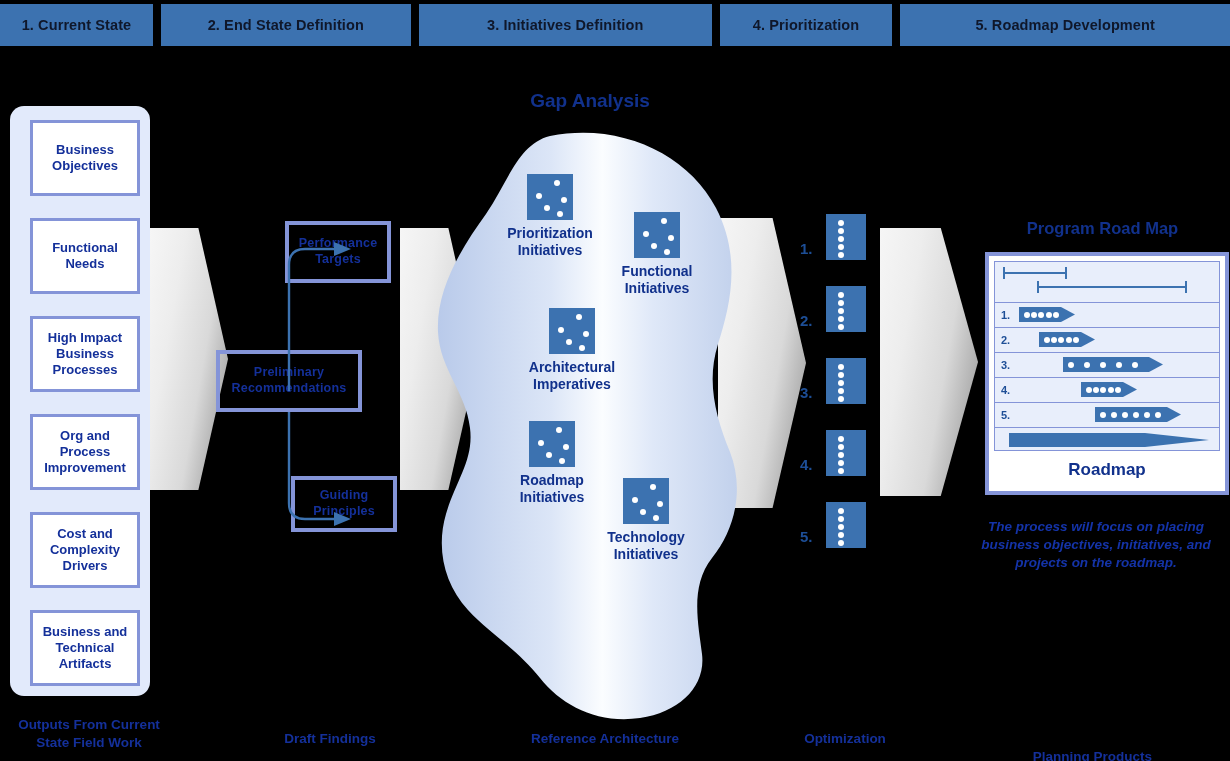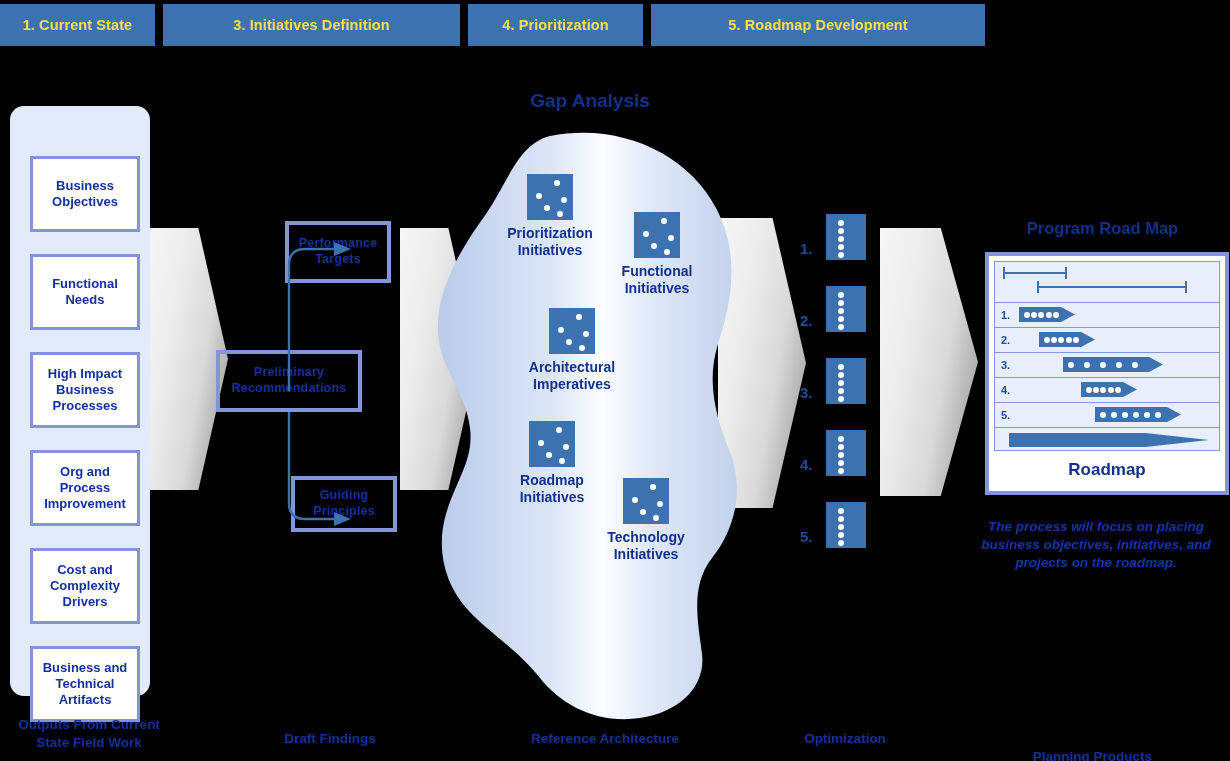--- a/index.html
+++ b/index.html
@@ -25,21 +25,21 @@
   .phase-bar {
     position: absolute;
     left: 0; top: 4px;
     width: 1230px;
     height: 42px;
     display: flex;
     align-items: stretch;
   }
   .phase-tab {
     background: #3C72B0;
-    color: #fde047;
+    color: #0f172a;
     font-size: 14.5px;
     font-weight: bold;
     display: flex;
     align-items: center;
     justify-content: center;
     margin-right: 8px;
     letter-spacing: .1px;
     text-align: center;
   }
   .phase-tab:last-child { margin-right: 0; }
@@ -62,21 +62,20 @@
     border: 3px solid #8494D8;
     box-sizing: border-box;
     color: #14309A;
     font-size: 13px;
     font-weight: bold;
     line-height: 1.22;
     display: flex;
     align-items: center;
     justify-content: center;
     text-align: center;
-    margin-top: 36px;
   }
 
   
   .chev {
     position: absolute;
     background: linear-gradient(100deg, #f6f6f6 0%, #ededed 30%, #d9d9d9 62%, #8e8e8e 100%);
     clip-path: polygon(0% 0%, 62% 0%, 100% 50%, 62% 100%, 0% 100%);
   }
 
   
@@ -233,20 +232,21 @@
     line-height: 1.3;
   }
 </style>
 </head>
 <body>
 
 <div class="stage">
 
   <div class="phase-bar" id="phase-bar">
       <div class="phase-tab" style="width: 155px;">1. Current State</div>
+      <div class="phase-tab" style="width: 253px;">2. End State Definition</div>
       <div class="phase-tab" style="width: 297px;">3. Initiatives Definition</div>
       <div class="phase-tab" style="width: 175px;">4. Prioritization</div>
       <div class="phase-tab" style="width: 334px;">5. Roadmap Development</div>
     </div>
 
   <div class="chev" style="left:150px; top:228px; width:78px; height:262px;"></div>
   <div class="chev" style="left:400px; top:228px; width:78px; height:262px;"></div>
   <div class="chev" style="left:718px; top:218px; width:88px; height:290px;"></div>
   <div class="chev" style="left:880px; top:228px; width:98px; height:268px;"></div>
 

